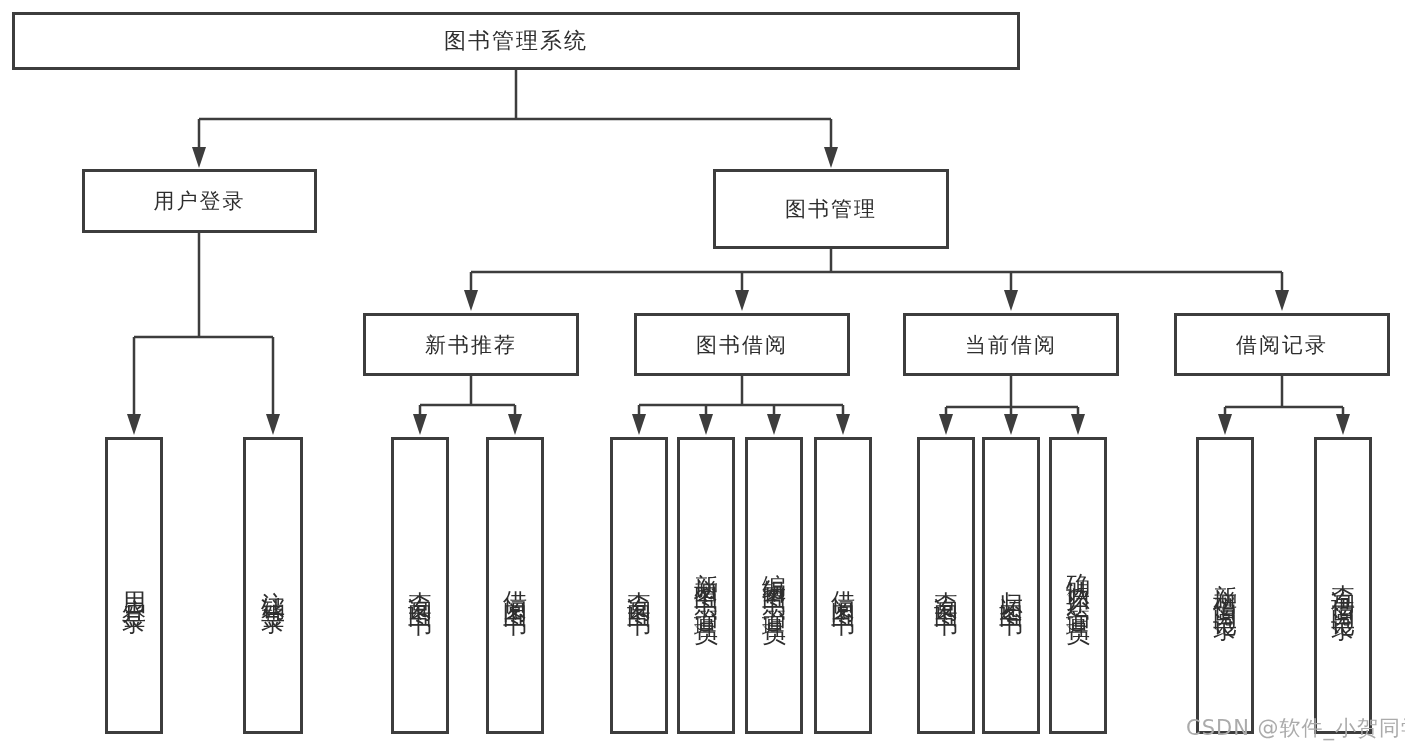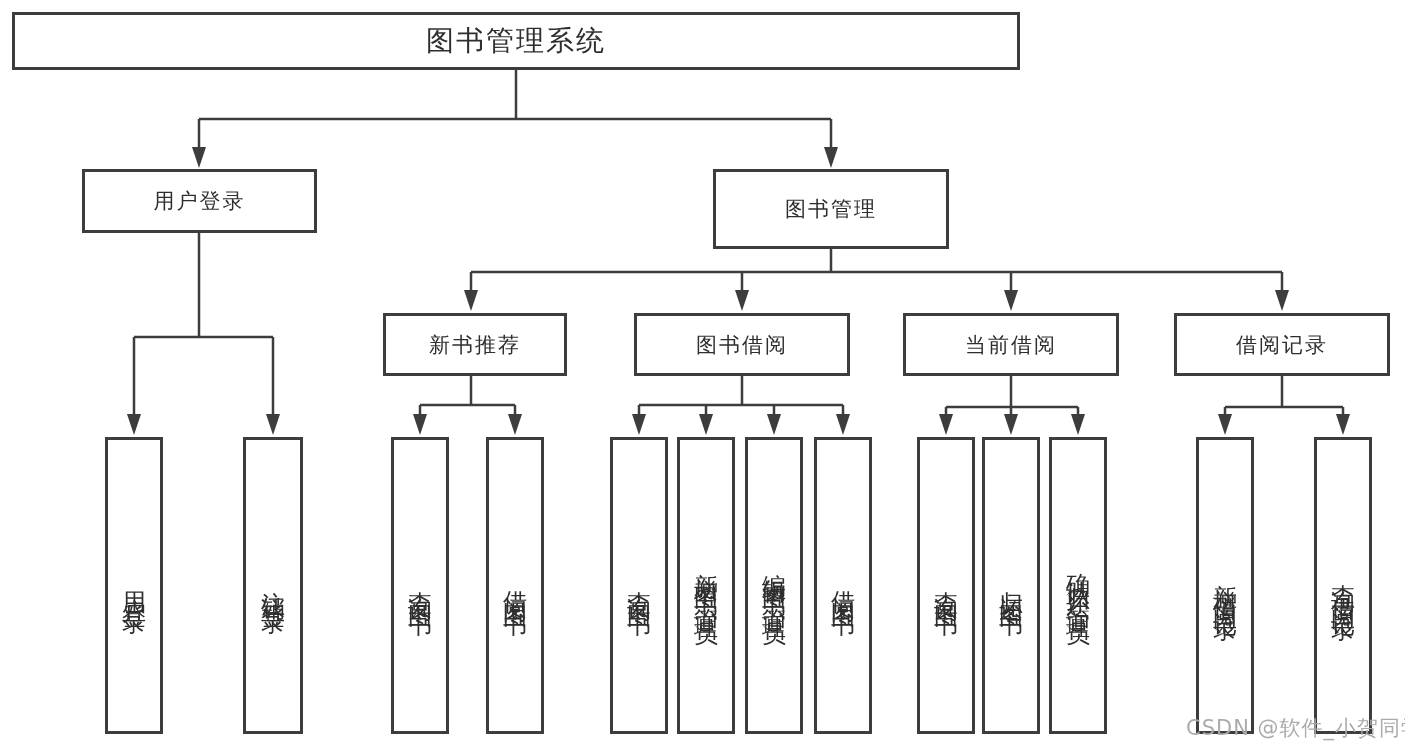--- a/index.html
+++ b/index.html
@@ -76,26 +76,26 @@
       <polygon points="767,414 781,414 774,435"></polygon>
       <polygon points="836,414 850,414 843,435"></polygon>
       <polygon points="939,414 953,414 946,435"></polygon>
       <polygon points="1004,414 1018,414 1011,435"></polygon>
       <polygon points="1071,414 1085,414 1078,435"></polygon>
       <polygon points="1218,414 1232,414 1225,435"></polygon>
       <polygon points="1336,414 1350,414 1343,435"></polygon>
     </g>
   </svg>
 
-  <div class="box" style="left:12px;top:12px;width:1008px;height:58px;font-size:28px;">图书管理系统</div>
+  <div class="box" style="left:12px;top:12px;width:1008px;height:58px;font-size:22px;">图书管理系统</div>
 
   <div class="box" style="left:82px;top:169px;width:235px;height:64px;">用户登录</div>
   <div class="box" style="left:713px;top:169px;width:236px;height:80px;">图书管理</div>
 
-  <div class="box" style="left:383px;top:313px;width:184px;height:63px;">新书推荐</div>
+  <div class="box" style="left:363px;top:313px;width:216px;height:63px;">新书推荐</div>
   <div class="box" style="left:634px;top:313px;width:216px;height:63px;">图书借阅</div>
   <div class="box" style="left:903px;top:313px;width:216px;height:63px;">当前借阅</div>
   <div class="box" style="left:1174px;top:313px;width:216px;height:63px;">借阅记录</div>
 
   <div class="vbox" style="left:105px;width:58px;">
     <span class="vtext">用户登录</span>
   </div>
   <div class="vbox" style="left:243px;width:60px;">
     <span class="vtext">注销登录</span>
   </div>

